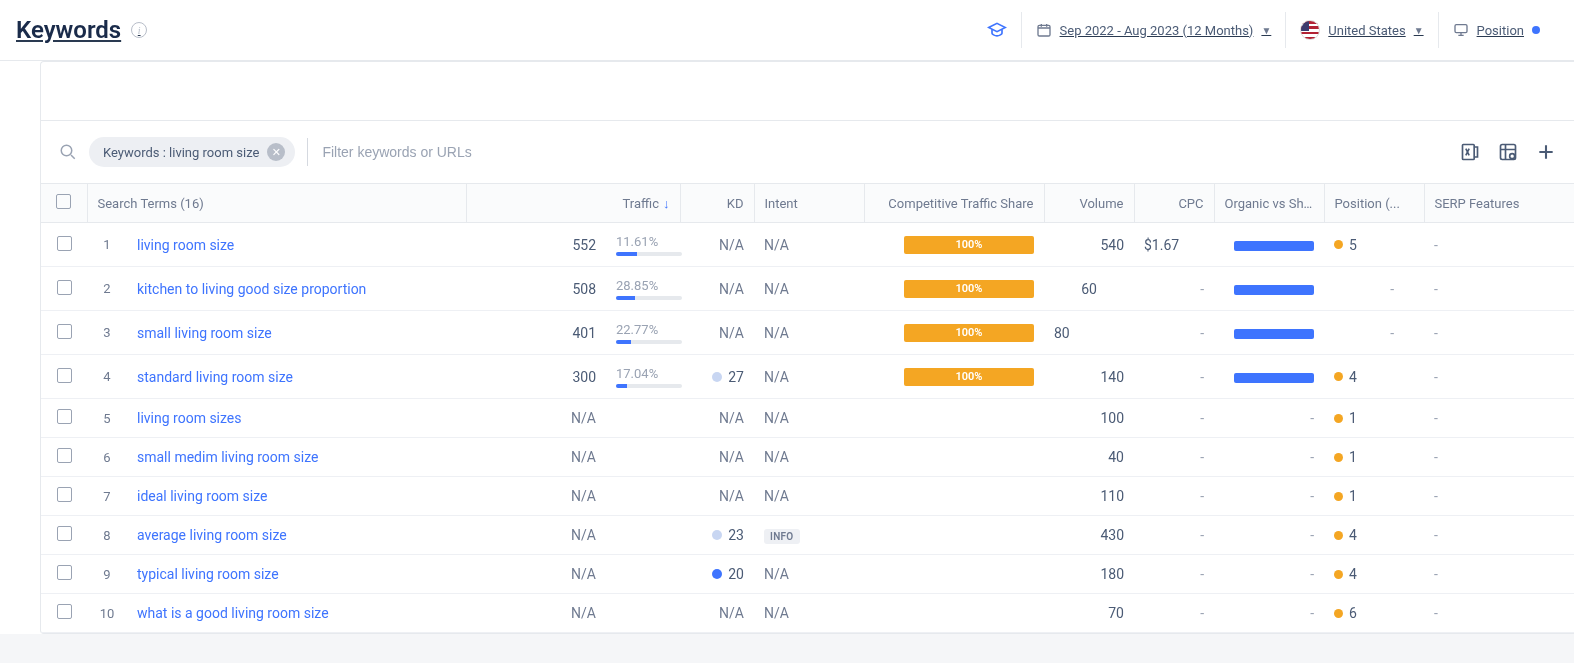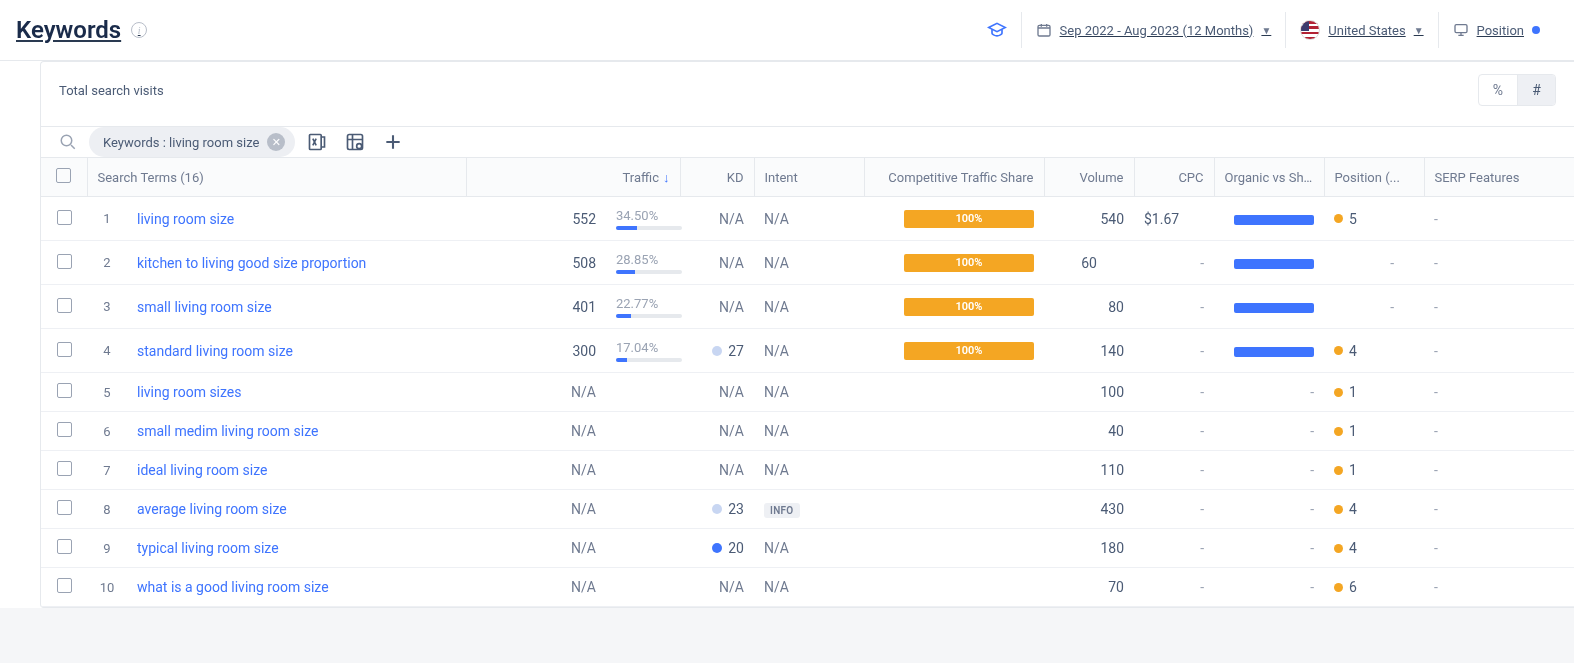--- a/index.html
+++ b/index.html
@@ -19,21 +19,21 @@
 .content { padding: 0 0 0 40px; }
 .panel { background:#fff; border:1px solid #e6e9ed; border-radius: 4px 0 0 4px; border-right:none;}
 .visits { padding: 12px 18px 14px; }
 .visits-top { display:flex; align-items:center; margin-bottom:6px;}
 .visits-label { font-size: 13px; color: #4b5b75; }
 .toggle-group { margin-left:auto; display:flex; border:1px solid #e6e9ed; border-radius:4px; overflow:hidden; }
 .toggle-btn { width:38px; height:30px; display:flex; align-items:center; justify-content:center; color:#6f7a90; font-size:14px; cursor:pointer; }
 .toggle-btn.active { background:#eef0f4; color:#4b5b75; }
 .toggle-btn + .toggle-btn { border-left:1px solid #e6e9ed; }
 .visits-bar { height:18px; background:#f4a623; border-radius:2px; display:flex; align-items:center; padding:0 8px; color:#fff; font-size:11px; font-weight:600; }
-.filter-row { display:flex; align-items:center; padding: 0 18px; gap:12px; border-top:1px solid #e6e9ed;}
+.filter-row { display:flex; align-items:center; padding: 16px 18px; gap:12px; border-top:1px solid #e6e9ed;margin-top:32px;}
 .search-icon { color:#9aa3b3; }
 .chip { background:#edeff3; border-radius: 18px; padding: 6px 10px 6px 14px; display:flex; align-items:center; gap:8px; font-size:13px; color:#4b5b75; }
 .chip-x { width:18px; height:18px; background:#b8bec9; color:#fff; border-radius:50%; display:inline-flex; align-items:center; justify-content:center; font-size:11px; cursor:pointer; }
 .filter-input { border:none; outline:none; font-size:14px; color:#4b5b75; flex:1; padding:6px 4px; border-left:1px solid #d5d9e0; padding-left:14px;}
 .filter-input::placeholder { color:#9aa3b3; }
 .fr-actions { display:flex; gap:18px; align-items:center; color:#4b5b75; }
 .fr-actions span, .fr-actions svg { cursor:pointer; }
 table { width:100%; border-collapse:collapse; table-layout:fixed; }
 thead th { text-align:left; font-weight:400; font-size:13px; color:#6f7a90; padding:10px 10px; border-top:1px solid #e6e9ed; border-bottom:1px solid #e6e9ed; border-right:1px solid #e6e9ed; background:#fafbfc; white-space:nowrap; overflow:hidden; text-overflow:ellipsis;}
 thead th:last-child { border-right:none; }
@@ -102,38 +102,32 @@
           <path d="M8 20h8M12 16v4"></path>
         </svg>
       <span>Position</span>
       <span class="dot-blue"></span>
     </div>
   </div>
 
   <div class="content">
     <div class="panel">
       <div class="visits">
-        <div class="visits-top">
-          <span class="visits-label">Total search visits</span>
-          <div class="toggle-group">
-            <div class="toggle-btn">%</div>
-            <div class="toggle-btn active">#</div>
-          </div>
-        </div>
       </div>
 
       <div class="filter-row">
         <svg class="search-icon" width="18" height="18" viewBox="0 0 24 24" fill="none" stroke="currentColor" stroke-width="2">
             <circle cx="10" cy="10" r="7"></circle>
             <path d="M21 21l-5-5"></path>
           </svg>
         <div class="chip">
           <span>Keywords : living room size</span>
           <span class="chip-x">✕</span>
         </div>
+        <input class="filter-input" placeholder="Filter keywords or URLs" style="">
         <div class="fr-actions">
           <svg width="20" height="20" viewBox="0 0 24 24" fill="none" stroke="#4b5b75" stroke-width="2">
               <rect x="3" y="3" width="14" height="18" rx="1"></rect>
               <path d="M7 8l4 8M11 8l-4 8M17 6h4v12h-4"></path>
             </svg>
           <svg width="20" height="20" viewBox="0 0 24 24" fill="none" stroke="#4b5b75" stroke-width="2">
               <rect x="3" y="3" width="18" height="18" rx="2"></rect>
               <path d="M3 9h18M9 3v18"></path>
               <circle cx="17" cy="17" r="3"></circle>
             </svg>
@@ -174,21 +168,21 @@
             <th>SERP Features</th>
           </tr>
         </thead>
         <tbody id="tbody">
             <tr>
               <td style="text-align: center;"><span class="cb"></span></td>
               <td class="col-num">1</td>
               <td><a class="term-link">living room size</a></td>
               <td style="text-align: right;">552</td>
               <td>
-                <div class="traffic-pct-wrap"><span class="traffic-pct">34.50%</span><div class="traffic-bar">
+                <div class="traffic-pct-wrap"><span class="traffic-pct">11.61%</span><div class="traffic-bar">
                     <div class="traffic-bar-fill" style="width:31.35%"></div>
                   </div></div>
               </td>
               <td style="text-align: right;"><span class="na">N/A</span></td>
               <td><span class="na">N/A</span></td>
               <td style="text-align: right;">
                 <div class="cts-bar" style="background:#f4a623;margin-left:auto;">100%</div>
               </td>
               <td style="text-align: right;">540</td>
               <td style="">$1.67</td>
@@ -230,21 +224,21 @@
               <td>
                 <div class="traffic-pct-wrap"><span class="traffic-pct">22.77%</span><div class="traffic-bar">
                     <div class="traffic-bar-fill" style="width:22.77%"></div>
                   </div></div>
               </td>
               <td style="text-align: right;"><span class="na">N/A</span></td>
               <td><span class="na">N/A</span></td>
               <td style="text-align: right;">
                 <div class="cts-bar" style="background:#f4a623;margin-left:auto;">100%</div>
               </td>
-              <td style="text-align: right;">80</td>
+              <td style="text-align: left;">80</td>
               <td style="text-align: right;"><span class="dash">-</span></td>
               <td style="text-align: right;"><span class="ovp-bar" style="width:80px"></span></td>
               <td>
                 <span class="dash" style="display:block;text-align:right;padding-right:20px">-</span>
               </td>
               <td><span class="dash">-</span></td>
             </tr>
             <tr>
               <td style="text-align: center;"><span class="cb"></span></td>
               <td class="col-num">4</td>

